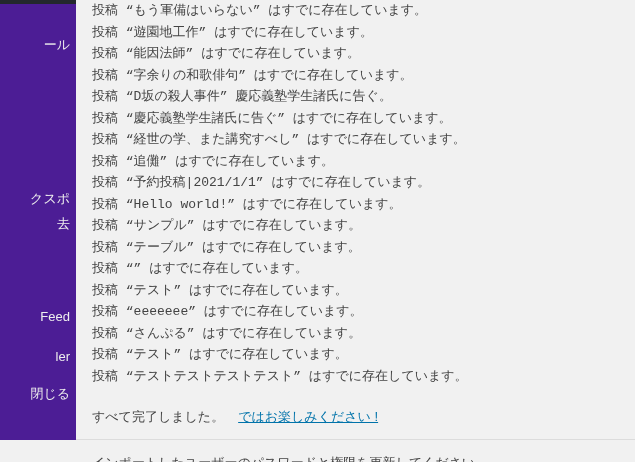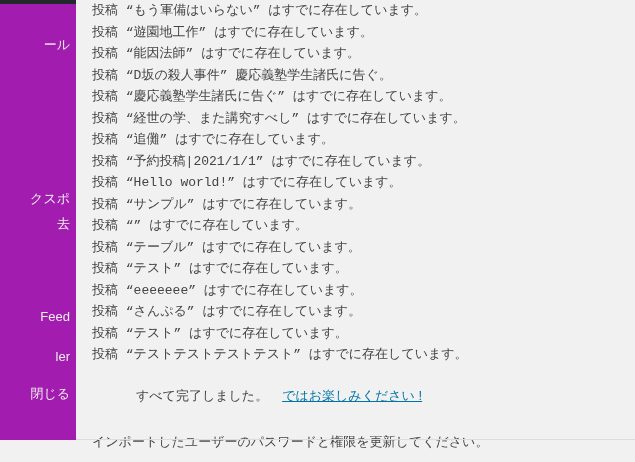--- a/index.html
+++ b/index.html
@@ -18,21 +18,21 @@
   .screen {
     position: relative;
     width: 635px;
     height: 462px;
     display: flex;
     background: #f1f1f1;
   }
   
   .admin-menu {
     width: 76px;
-    background: #a21caf;
+    background: #4c1d95;
     color: #eee;
     position: relative;
     flex: 0 0 76px;
   }
   .admin-menu .menu-top-strip {
     height: 4px;
     background: #23282d;
   }
   .menu-item {
     position: absolute;
@@ -85,21 +85,20 @@
     font-size: 13px;
     line-height: 21.5px;
     color: #444;
     white-space: nowrap;
   }
   .done-line {
     margin-top: 20px;
     font-size: 13px;
     line-height: 20px;
     color: #444;
-    margin-left: 44px;
   }
   .done-line a {
     color: #0073aa;
     text-decoration: underline;
     margin-left: 14px;
   }
   .note-line {
     margin-top: 26px;
     font-size: 13px;
     line-height: 20px;
@@ -142,29 +141,30 @@
     </div>
 
     <div class="menu-white-strip"></div>
   </nav>
 
   <main class="content">
     <ul class="log-list">
       <li>投稿 “もう軍備はいらない” はすでに存在しています。</li>
       <li>投稿 “遊園地工作” はすでに存在しています。</li>
       <li>投稿 “能因法師” はすでに存在しています。</li>
+      <li>投稿 “字余りの和歌俳句” はすでに存在しています。</li>
       <li>投稿 “D坂の殺人事件” 慶応義塾学生諸氏に告ぐ。</li>
       <li>投稿 “慶応義塾学生諸氏に告ぐ” はすでに存在しています。</li>
       <li>投稿 “経世の学、また講究すべし” はすでに存在しています。</li>
       <li>投稿 “追儺” はすでに存在しています。</li>
       <li>投稿 “予約投稿|2021/1/1” はすでに存在しています。</li>
       <li>投稿 “Hello world!” はすでに存在しています。</li>
       <li>投稿 “サンプル” はすでに存在しています。</li>
+      <li>投稿 “テーブル” はすでに存在しています。</li>
       <li>投稿 “” はすでに存在しています。</li>
-      <li>投稿 “テーブル” はすでに存在しています。</li>
       <li>投稿 “テスト” はすでに存在しています。</li>
       <li>投稿 “eeeeeee” はすでに存在しています。</li>
       <li>投稿 “さんぷる” はすでに存在しています。</li>
       <li>投稿 “テスト” はすでに存在しています。</li>
       <li>投稿 “テストテストテストテスト” はすでに存在しています。</li>
     </ul>
 
     <p class="done-line">
       <span>すべて完了しました。</span><a href="#">ではお楽しみください !</a>
     </p>

